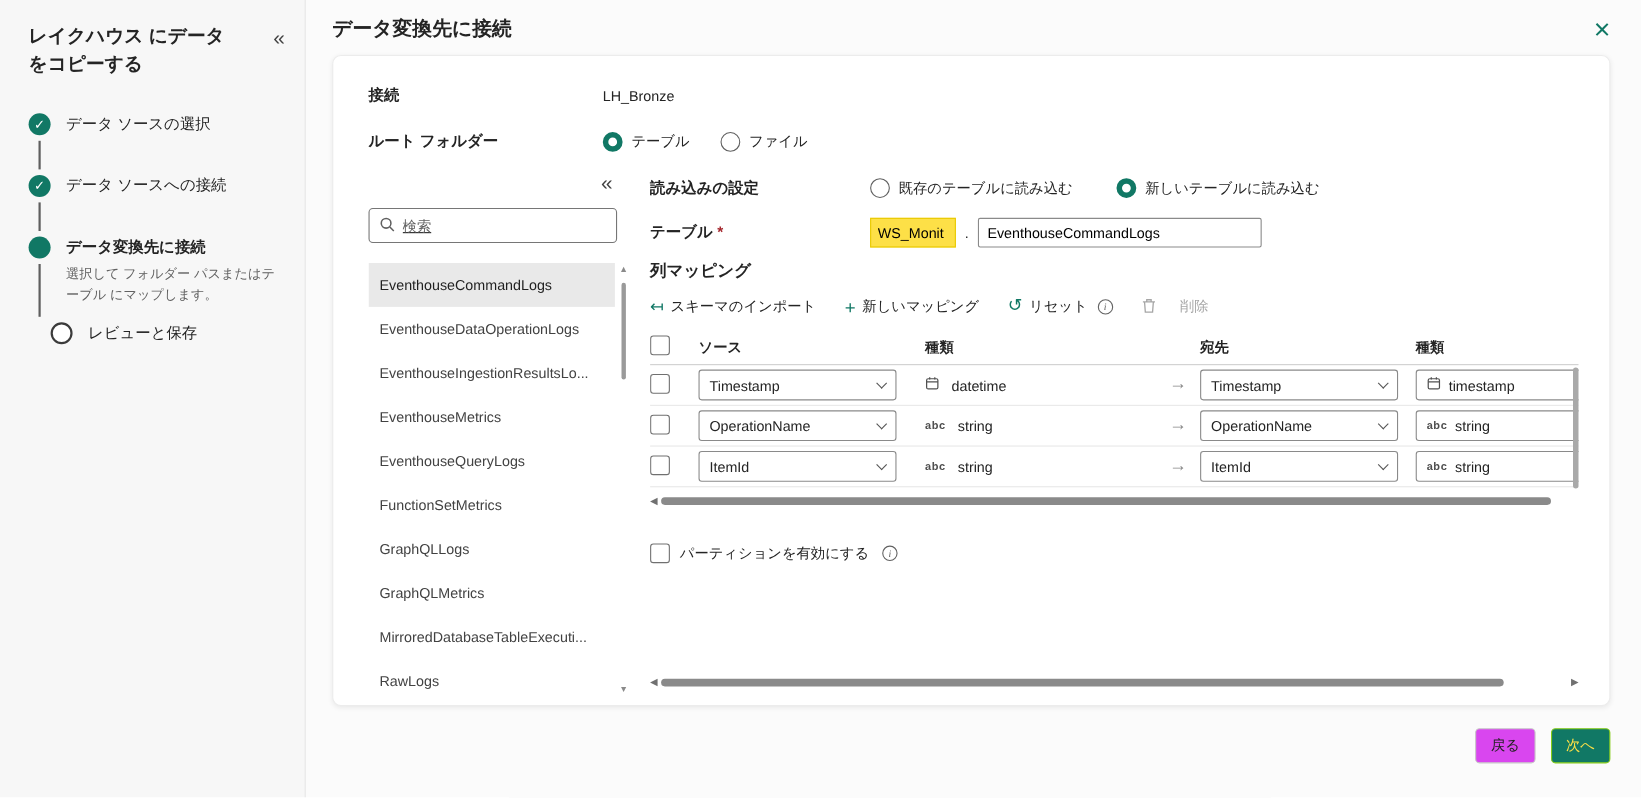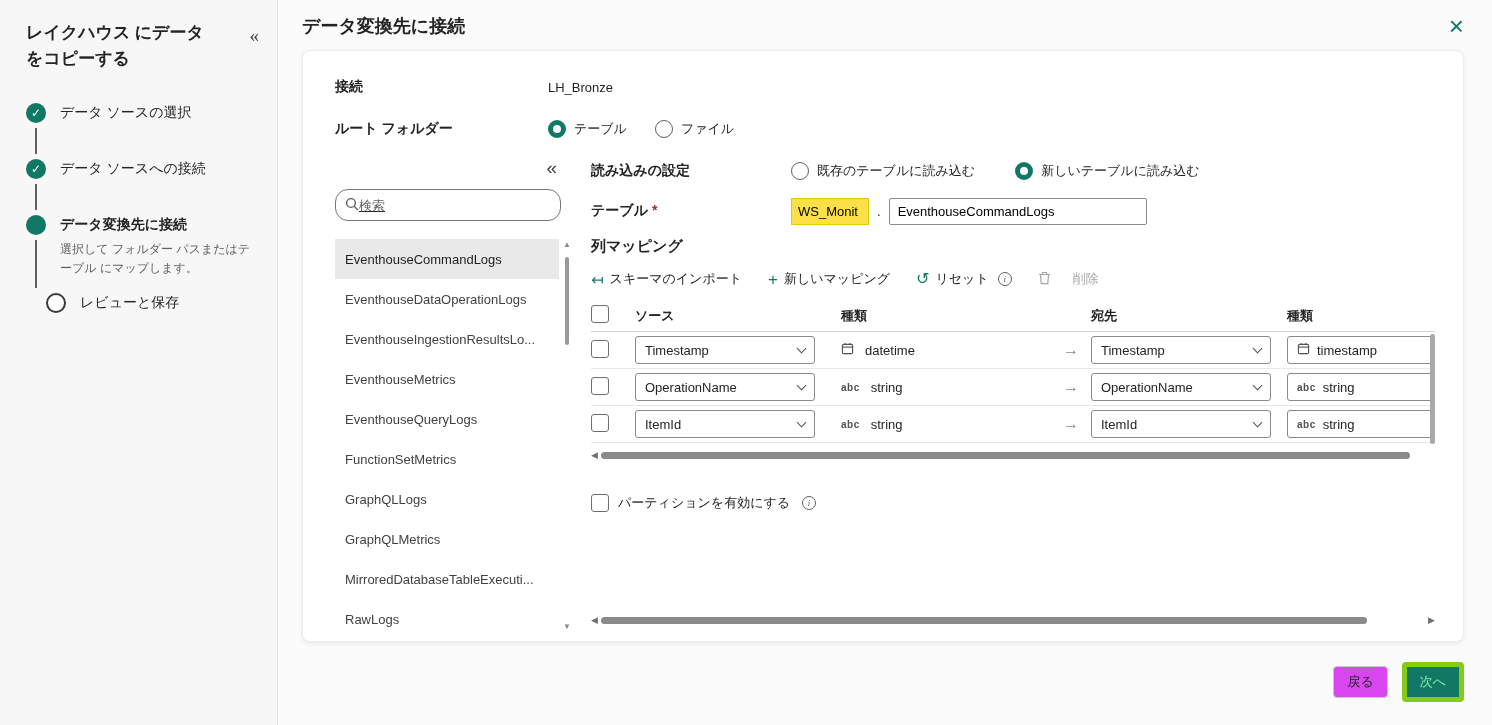--- a/index.html
+++ b/index.html
@@ -5,21 +5,21 @@
   * { margin:0; padding:0; box-sizing:border-box; }
   html,body { width:1492px; height:725px; }
   body {
     font-family:"Liberation Sans","DejaVu Sans",sans-serif;
     color:#242424; background:#fff; overflow:hidden; font-size:13px;
   }
   .app { display:flex; width:1492px; height:725px; }
 
   
   .sidebar { width:278px; flex-shrink:0; background:#f7f7f7; border-right:1px solid #e4e4e4; padding:20px 18px 0 26px; }
-  .sidebar-header { display:flex; justify-content:space-between; align-items:flex-start;font-family:Liberation Serif, serif; }
+  .sidebar-header { display:flex; justify-content:space-between; align-items:flex-start; }
   .sidebar-title { font-size:17px; font-weight:700; line-height:1.5; width:192px; }
   .collapse-glyph { font-size:19px; color:#424242; cursor:pointer; line-height:1; padding-top:6px; }
   .steps { margin-top:32px; }
   .step { display:flex; gap:14px; position:relative; padding-bottom:36px; }
   .step.current { padding-bottom:16px; }
   .step.last { padding-bottom:0;padding-left:20px; }
   .step:not(.last)::after { content:""; position:absolute; left:9px; top:25px; bottom:5px; width:2px; background:#5f5f5f; }
   .step-circle { width:20px; height:20px; border-radius:50%; flex-shrink:0; display:flex; align-items:center; justify-content:center; margin-top:0; }
   .step.done .step-circle { background:#117865; color:#fff; font-size:12px; font-weight:700; }
   .step.current .step-circle { background:#117865; }
@@ -45,22 +45,22 @@
 
   .radio-group { display:flex; align-items:center; }
   .radio { display:flex; align-items:center; gap:8px; cursor:pointer; }
   .radio-dot { width:18px; height:18px; border-radius:50%; border:1px solid #616161; background:#fff; flex-shrink:0; }
   .radio.selected .radio-dot { border:5px solid #117865; }
 
   
   .split { display:flex; height:478px; }
   .explorer { width:238px; flex-shrink:0; }
   .explorer-collapse { text-align:right; padding-right:16px; height:24px; font-size:19px; color:#424242; cursor:pointer; }
-  .search-box { margin-top:8px; margin-right:12px; height:32px; border:1px solid #767676; border-radius:13px;
-                display:flex; align-items:center; gap:0; padding:0 9px; background:#fff;text-decoration:underline; }
+  .search-box { margin-top:8px; margin-right:12px; height:32px; border:1px solid #767676; border-radius:4px;
+                display:flex; align-items:center; gap:7px; padding:0 9px; background:#fff;text-decoration:underline; }
   .search-box input { border:none; outline:none; width:100%; font-size:13px; font-family:inherit; color:#242424; background:transparent; }
   .search-box input::placeholder { color:#616161; }
   .list { margin-top:18px; position:relative; height:394px; overflow:hidden; padding-right:14px; }
   .list-item { height:40px; display:flex; align-items:center; padding:0 10px; font-size:13px; color:#424242;
                white-space:nowrap; overflow:hidden; cursor:pointer; }
   .list-item.selected { background:#e9e9e9; color:#1f1f1f; }
   .v-scrollbar { position:absolute; right:0; top:2px; bottom:2px; width:12px; display:flex; flex-direction:column; align-items:center; }
   .v-scrollbar .sb-arrow { font-size:8px; color:#8a8a8a; line-height:1; cursor:pointer; }
   .v-scrollbar .sb-arrow.bottom { margin-top:auto; }
   .v-thumb { position:absolute; top:16px; left:4px; width:4px; height:88px; background:#9a9a9a; border-radius:2px; cursor:pointer; }
@@ -110,21 +110,21 @@
   .hscroll .thumb { position:absolute; left:0; top:1px; height:7px; background:#8a8a8a; border-radius:4px; cursor:pointer; }
   .hscroll.table-scroll .thumb { width:97%; }
   .hscroll.bottom { position:absolute; left:18px; right:28px; bottom:8px; }
   .hscroll.bottom .thumb { width:93%; }
 
   .partition-row { display:flex; align-items:center; gap:9px; margin-top:32px; }
 
   .footer { display:flex; justify-content:flex-end; align-items:center; gap:14px; padding:20px 28px 0 0; }
   .btn { font-size:13px; font-family:inherit; border-radius:4px; padding:6px 13px; cursor:pointer; }
   .btn.ghost { background:#d946ef; border:1px solid #c7c7c7; color:#242424; }
-  .btn.primary { background:#117865; border:5px solid #84cc16; color:#86efac; }
+  .btn.primary { background:#117865; border:1px solid #84cc16; color:#fde047; }
 </style>
 </head>
 <body>
 
 <div class="app">
 
   <aside class="sidebar">
     <div class="sidebar-header">
       <div class="sidebar-title">レイクハウス にデータをコピーする</div>
       <span class="collapse-glyph">«</span>

